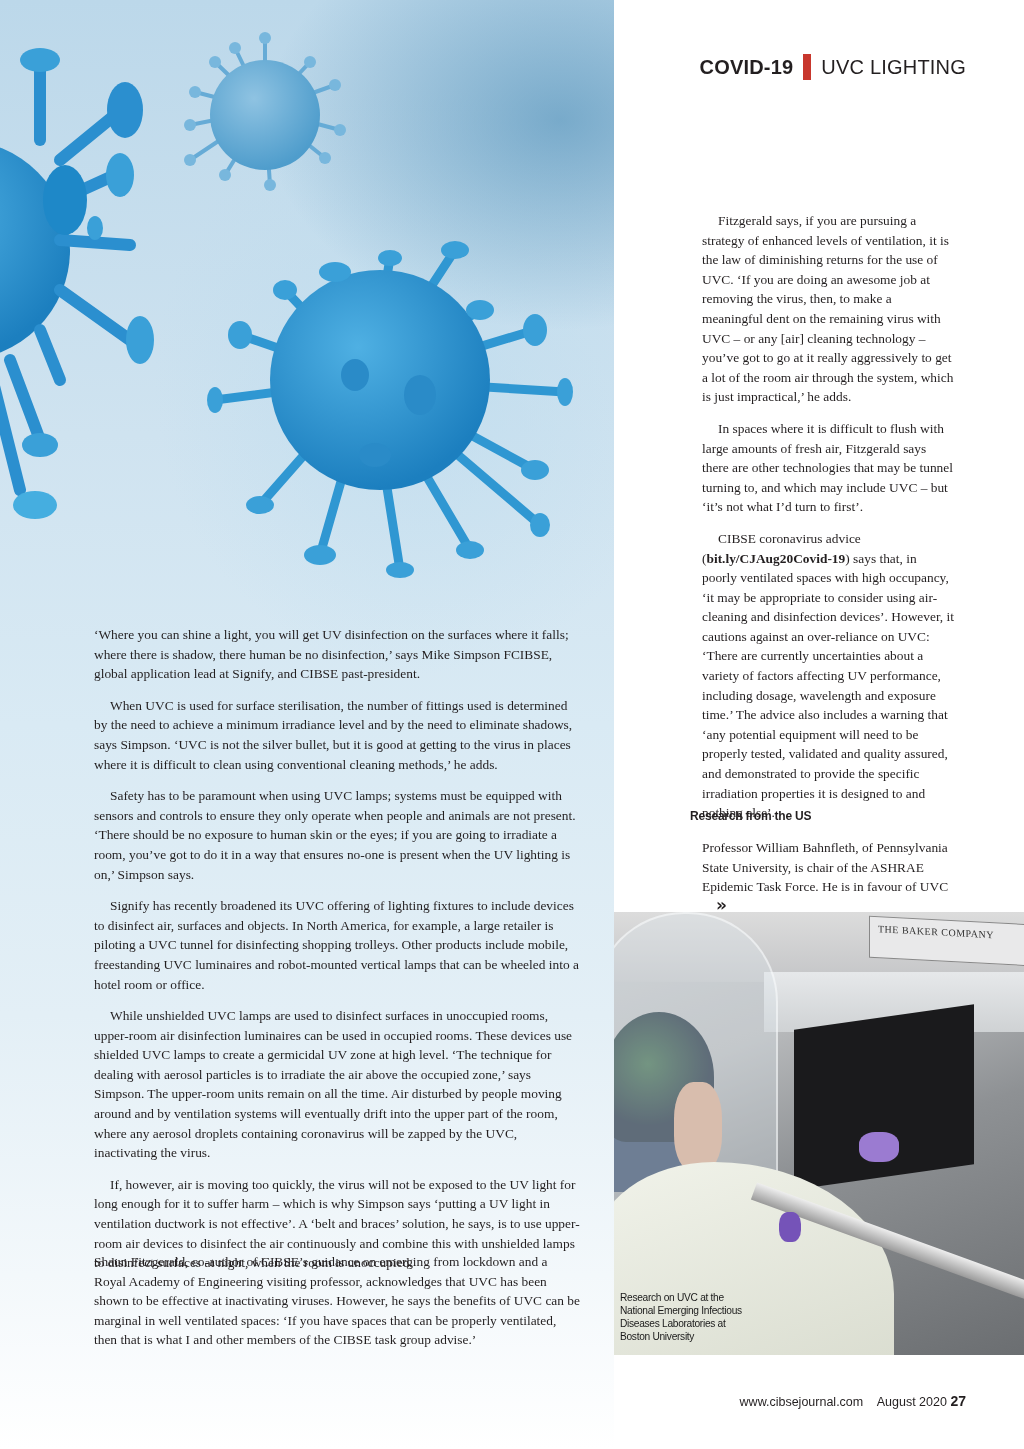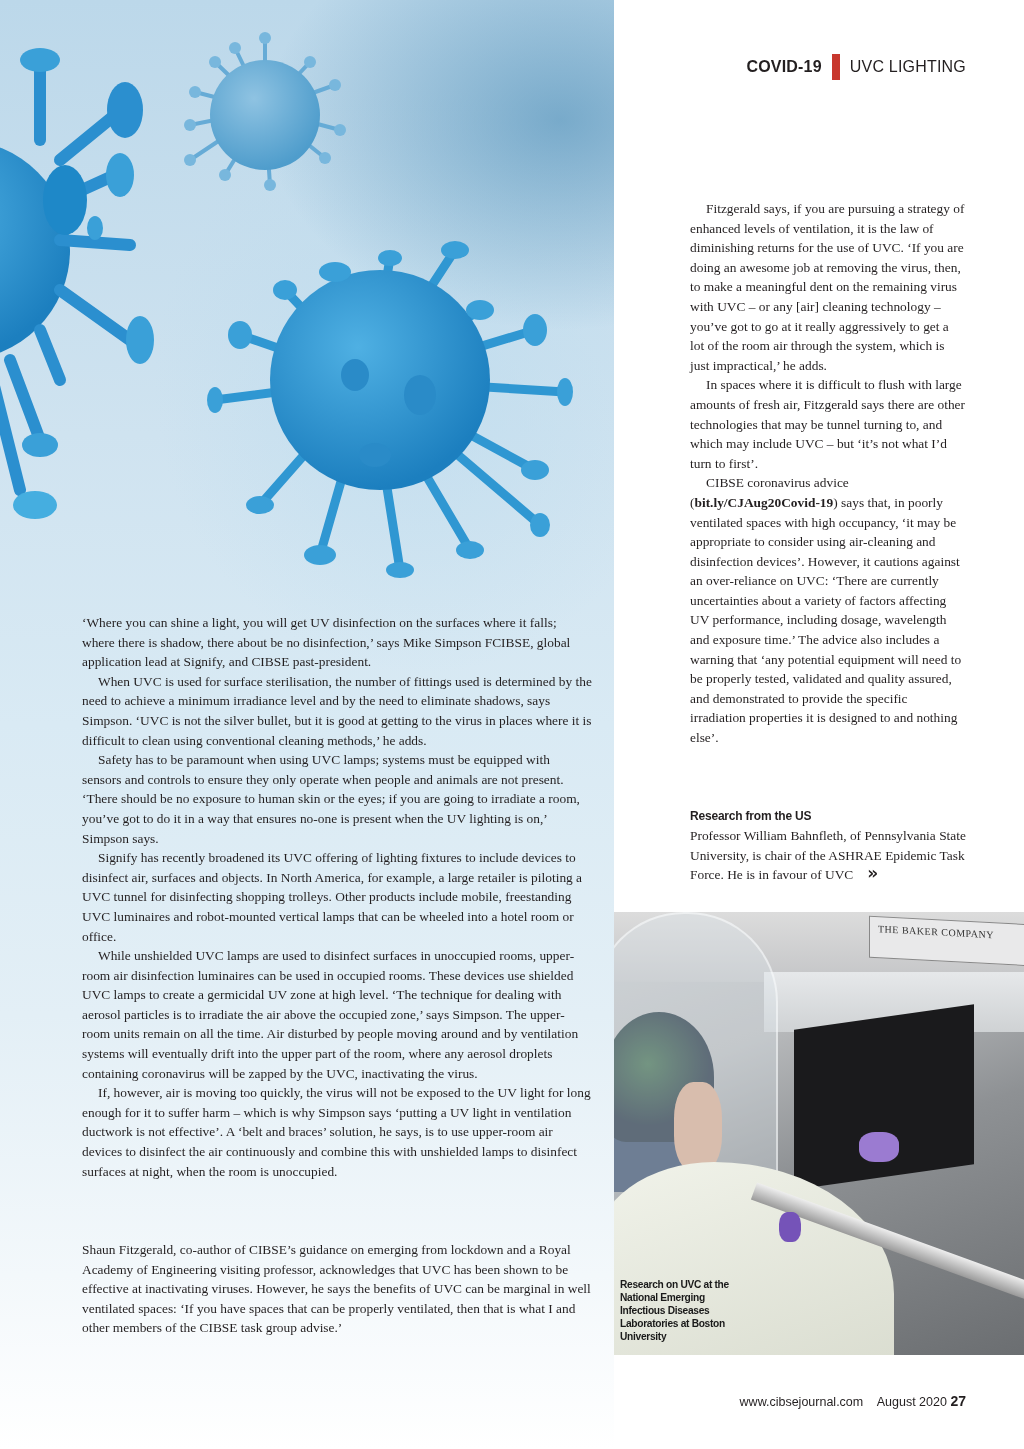--- a/index.html
+++ b/index.html
@@ -13,28 +13,28 @@
   .hero {
     position: absolute; left: 0; top: 0; width: 614px; height: 1449px;
     background:
       radial-gradient(ellipse 420px 300px at 560px 120px, rgba(60,130,175,0.55), rgba(60,130,175,0) 70%),
       radial-gradient(ellipse 380px 420px at 420px 380px, rgba(190,220,238,0.7), rgba(190,220,238,0) 70%),
       linear-gradient(180deg, #bcd8ea 0%, #cfe3f0 30%, #d9eaf4 50%, #e3eff6 70%, #f3f8fb 88%, #ffffff 100%);
   }
   
   .header {
     position: absolute; top: 54px; right: 58px; display: flex; align-items: center;
-    font-family: "Liberation Sans", "DejaVu Sans", sans-serif; font-size: 16px; letter-spacing: 0.2px;
+    font-family: "Liberation Sans", "DejaVu Sans", sans-serif; font-size: 20px; letter-spacing: 0.2px;
   }
   .header .sec { font-weight: bold; color: #231f20; }
   .header .bar { width: 8px; height: 26px; background: #c8372d; margin: 0 10px 0 10px; }
   .header .topic { color: #231f20; }
 
   .col { position: absolute; font-size: 13.4px; line-height: 19.6px; }
-  .col p { margin: 0; text-indent: 16px; }
+  .col p { margin: 12px; text-indent: 16px; }
   .col p.noindent { text-indent: 0; }
   .left-col { left: 82px; top: 613px; width: 510px; }
   .right-col { left: 690px; top: 199px; width: 276px; }
   h2.sub {
     font-family: "Liberation Sans", "DejaVu Sans", sans-serif; font-weight: bold;
     font-size: 12px; margin: 0; line-height: 20px; color: #231f20; letter-spacing: -0.2px;
   }
   .left-sub { position: absolute; left: 82px; top: 1240px; width: 510px; }
   .right-sub { position: absolute; left: 690px; top: 806px; width: 300px; }
   .bold { font-weight: bold; }
@@ -56,21 +56,21 @@
   .photo .hood { position: absolute; left: -20px; top: 0; width: 180px; height: 300px; border-radius: 90px 90px 40px 40px; background: rgba(220,230,235,0.35); border: 2px solid rgba(255,255,255,0.5); }
   .photo .cap { position: absolute; left: -10px; top: 100px; width: 110px; height: 130px; border-radius: 50% 50% 20% 20%; background: radial-gradient(circle at 40% 40%, #3c6a4a 0, #1c2c3c 60%); }
   .photo .face { position: absolute; left: 60px; top: 170px; width: 48px; height: 90px; border-radius: 40%; background: #d6a88d; }
   .photo .coat { position: absolute; left: -20px; top: 250px; width: 300px; height: 220px; border-radius: 40% 60% 0 0; background: linear-gradient(160deg,#f1f3ea,#d9dccf); }
   .photo .scrubs { position: absolute; left: -10px; top: 150px; width: 80px; height: 130px; background: #334766; }
   .photo .shelf { position: absolute; left: 140px; top: 270px; width: 320px; height: 18px; background: linear-gradient(180deg,#eeeeee,#9a9a9a); transform: rotate(20deg); transform-origin: left; }
   .photo .glove { position: absolute; left: 245px; top: 220px; width: 40px; height: 30px; border-radius: 40%; background: #9b7bd1; }
   .photo .glove2 { position: absolute; left: 165px; top: 300px; width: 22px; height: 30px; border-radius: 40%; background: #7553b8; }
   .caption {
     position: absolute; left: 6px; bottom: 12px; width: 130px;
-    font-family: "Liberation Sans", "DejaVu Sans", sans-serif; font-weight: bold;
+    font-family: "Liberation Sans", "DejaVu Sans", sans-serif; font-weight: normal;
     font-size: 10.2px; line-height: 13px; color: #1a1a1a; letter-spacing: -0.3px;
   }
 
   .footer {
     position: absolute; right: 58px; top: 1393px;
     font-family: "Liberation Sans", "DejaVu Sans", sans-serif; font-size: 12.5px; color: #231f20;
   }
   .footer .pg { font-weight: bold; font-size: 14px; margin-left: 0; }
   .footer .date { margin-left: 10px; }
 </style>
@@ -187,21 +187,21 @@
   </svg>
 </div>
 
 <div class="header">
   <span class="sec">COVID-19</span>
   <span class="bar"></span>
   <span class="topic">UVC LIGHTING</span>
 </div>
 
 <div class="col left-col">
-  <p class="noindent">‘Where you can shine a light, you will get UV disinfection on the surfaces where it falls; where there is shadow, there about be no disinfection,’ says Mike Simpson FCIBSE, global application lead at Signify, and CIBSE past-president.</p>
+  <p class="noindent">‘Where you can shine a light, you will get UV disinfection on the surfaces where it falls; where there is shadow, there human be no disinfection,’ says Mike Simpson FCIBSE, global application lead at Signify, and CIBSE past-president.</p>
   <p>When UVC is used for surface sterilisation, the number of fittings used is determined by the need to achieve a minimum irradiance level and by the need to eliminate shadows, says Simpson. ‘UVC is not the silver bullet, but it is good at getting to the virus in places where it is difficult to clean using conventional cleaning methods,’ he adds.</p>
   <p>Safety has to be paramount when using UVC lamps; systems must be equipped with sensors and controls to ensure they only operate when people and animals are not present. ‘There should be no exposure to human skin or the eyes; if you are going to irradiate a room, you’ve got to do it in a way that ensures no-one is present when the UV lighting is on,’ Simpson says.</p>
   <p>Signify has recently broadened its UVC offering of lighting fixtures to include devices to disinfect air, surfaces and objects. In North America, for example, a large retailer is piloting a UVC tunnel for disinfecting shopping trolleys. Other products include mobile, freestanding UVC luminaires and robot-mounted vertical lamps that can be wheeled into a hotel room or office.</p>
   <p>While unshielded UVC lamps are used to disinfect surfaces in unoccupied rooms, upper-room air disinfection luminaires can be used in occupied rooms. These devices use shielded UVC lamps to create a germicidal UV zone at high level. ‘The technique for dealing with aerosol particles is to irradiate the air above the occupied zone,’ says Simpson. The upper-room units remain on all the time. Air disturbed by people moving around and by ventilation systems will eventually drift into the upper part of the room, where any aerosol droplets containing coronavirus will be zapped by the UVC, inactivating the virus.</p>
   <p>If, however, air is moving too quickly, the virus will not be exposed to the UV light for long enough for it to suffer harm – which is why Simpson says ‘putting a UV light in ventilation ductwork is not effective’. A ‘belt and braces’ solution, he says, is to use upper-room air devices to disinfect the air continuously and combine this with unshielded lamps to disinfect surfaces at night, when the room is unoccupied.</p>
 </div>
 
 <div class="left-sub col">
   <p class="noindent">Shaun Fitzgerald, co-author of CIBSE’s guidance on emerging from lockdown and a Royal Academy of Engineering visiting professor, acknowledges that UVC has been shown to be effective at inactivating viruses. However, he says the benefits of UVC can be marginal in well ventilated spaces: ‘If you have spaces that can be properly ventilated, then that is what I and other members of the CIBSE task group advise.’</p>
 </div>

